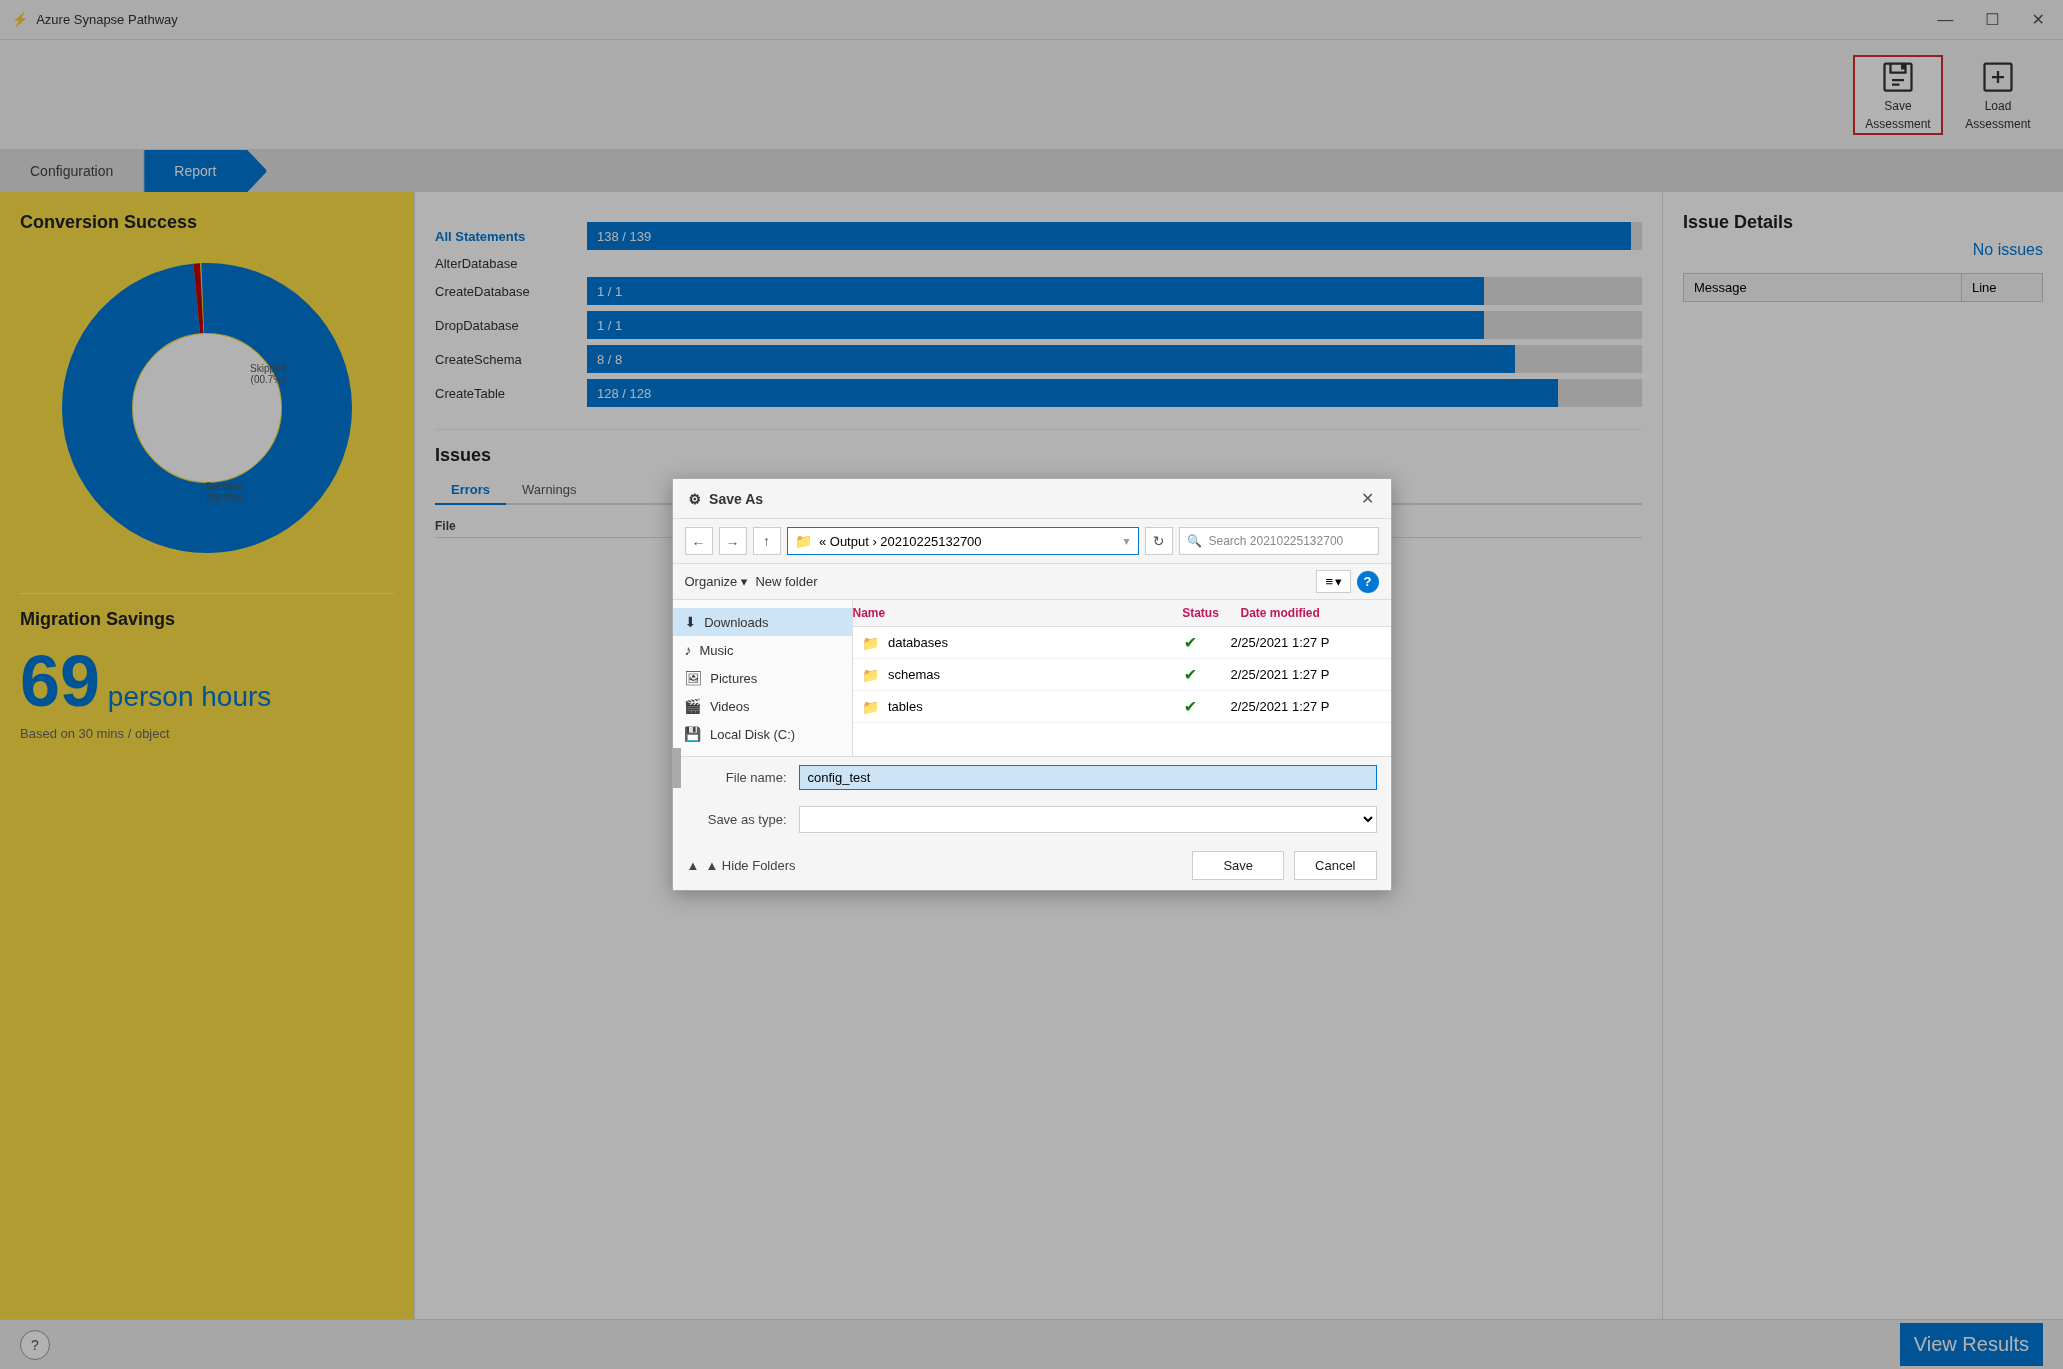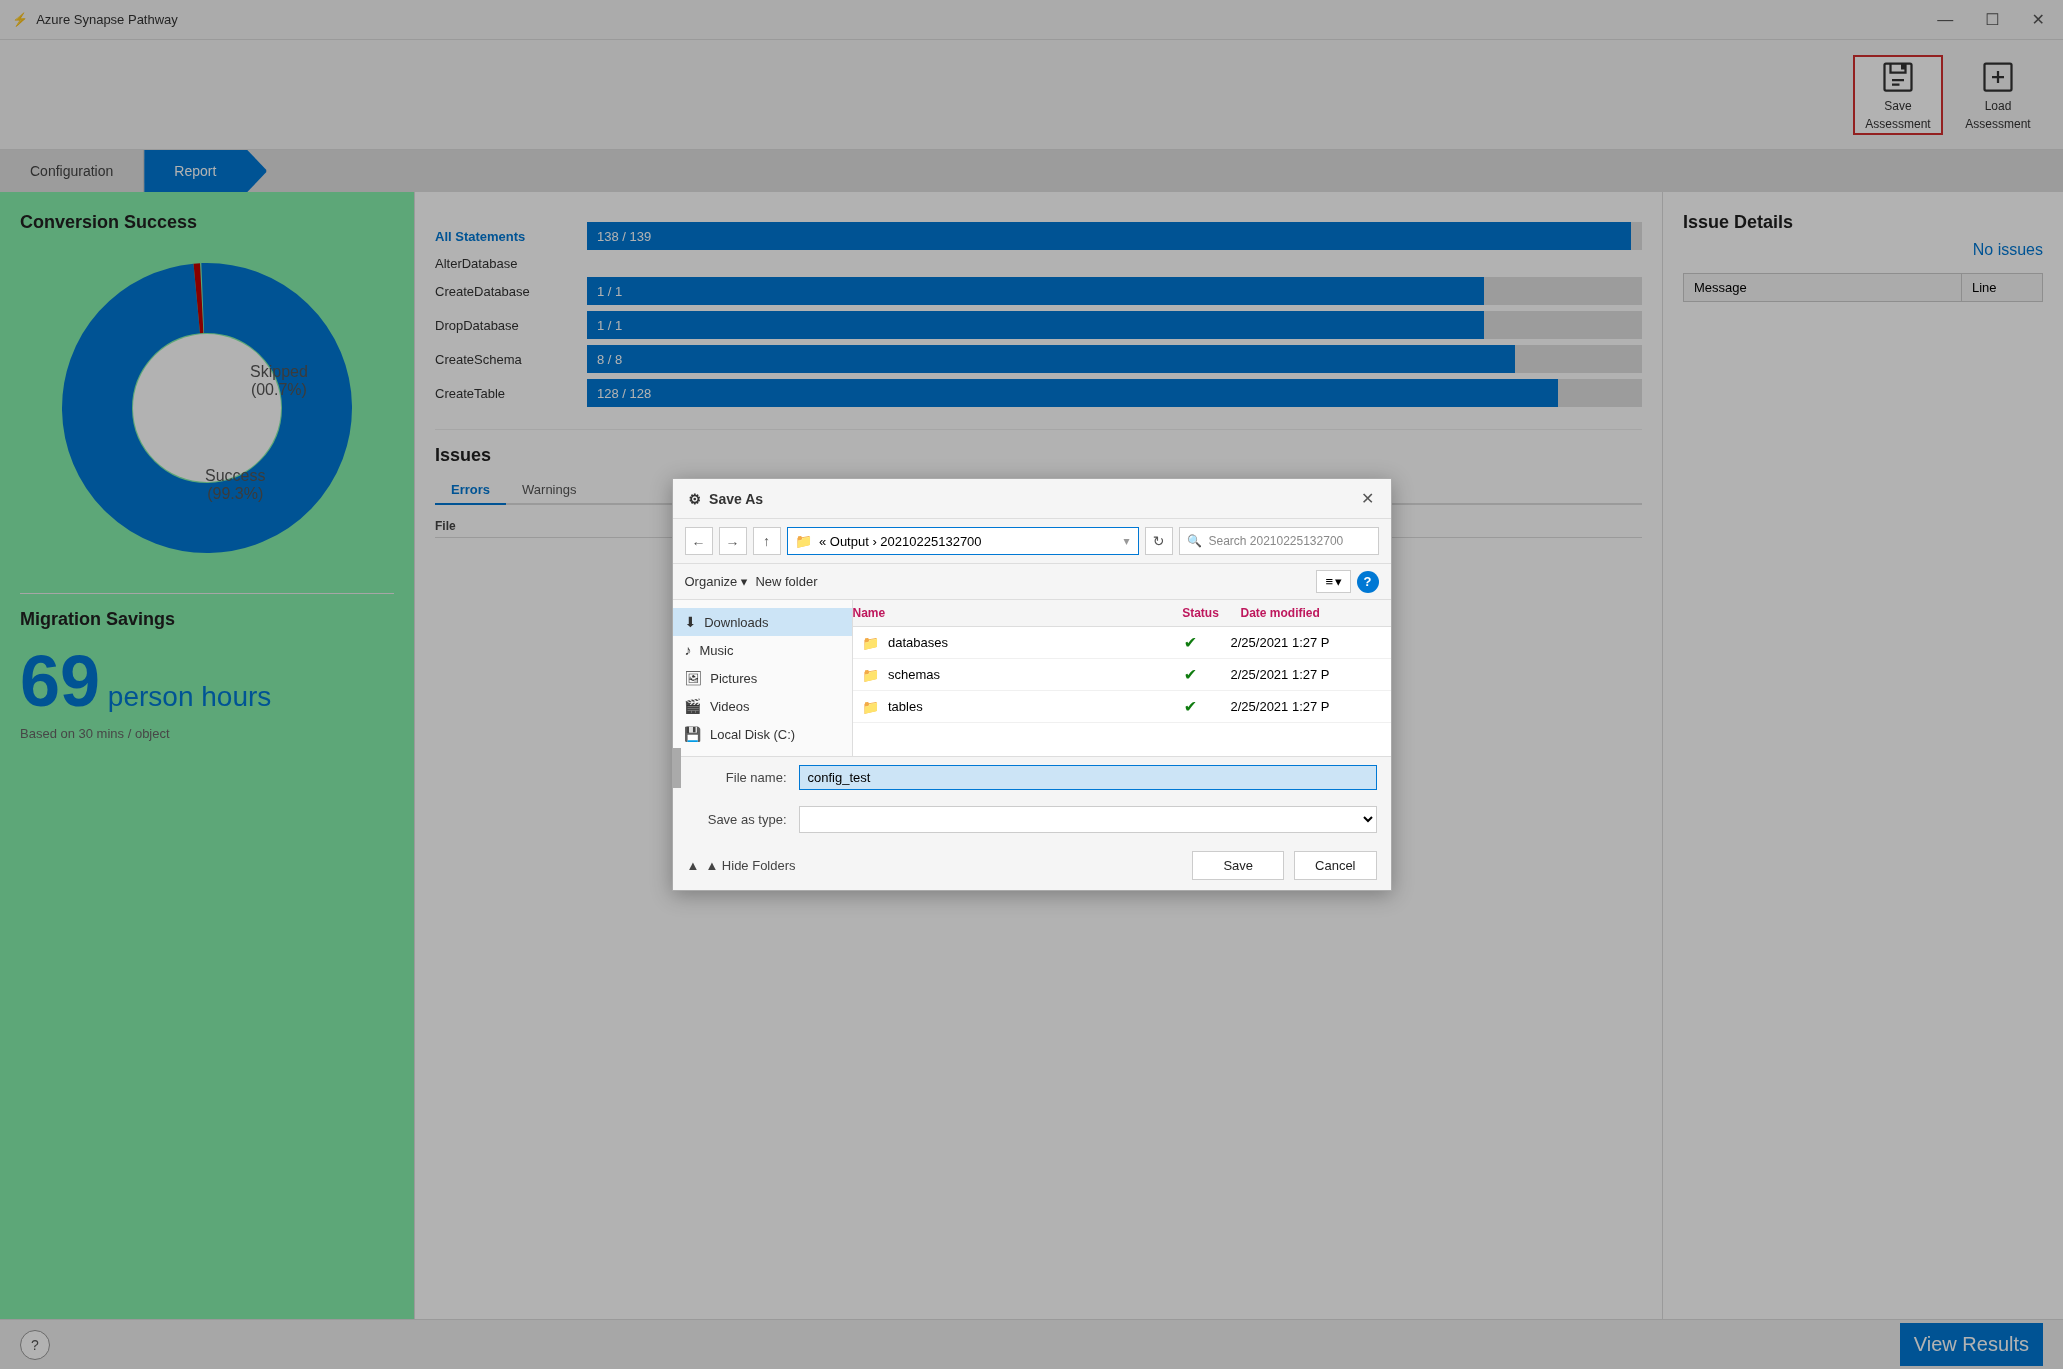--- a/index.html
+++ b/index.html
@@ -77,21 +77,21 @@
     .main-content {
       display: flex;
       height: calc(1369px - 40px - 110px - 42px - 50px);
       background: #f8f8f8;
     }
 
     
     .panel-left {
       width: 415px;
       border-right: 1px solid #ddd;
-      background: #86efac;
+      background: #fde047;
       padding: 20px;
       display: flex;
       flex-direction: column;
       gap: 20px;
     }
     .section-title {
       font-size: 18px;
       font-weight: 700;
       color: #222;
       margin-bottom: 10px;
@@ -101,21 +101,21 @@
     .donut-container {
       display: flex;
       justify-content: center;
       align-items: center;
       height: 330px;
       position: relative;
     }
     .donut-label {
       position: absolute;
       text-align: center;
-      font-size: 16px;
+      font-size: 10px;
       color: #555;
       pointer-events: none;
     }
     .donut-label.skipped { top: 120px; left: 230px; }
     .donut-label.success { bottom: 60px; left: 230px; }
 
     
     .migration-section { border-top: 1px solid #eee; padding-top: 15px; }
     .big-number {
       font-size: 72px;

